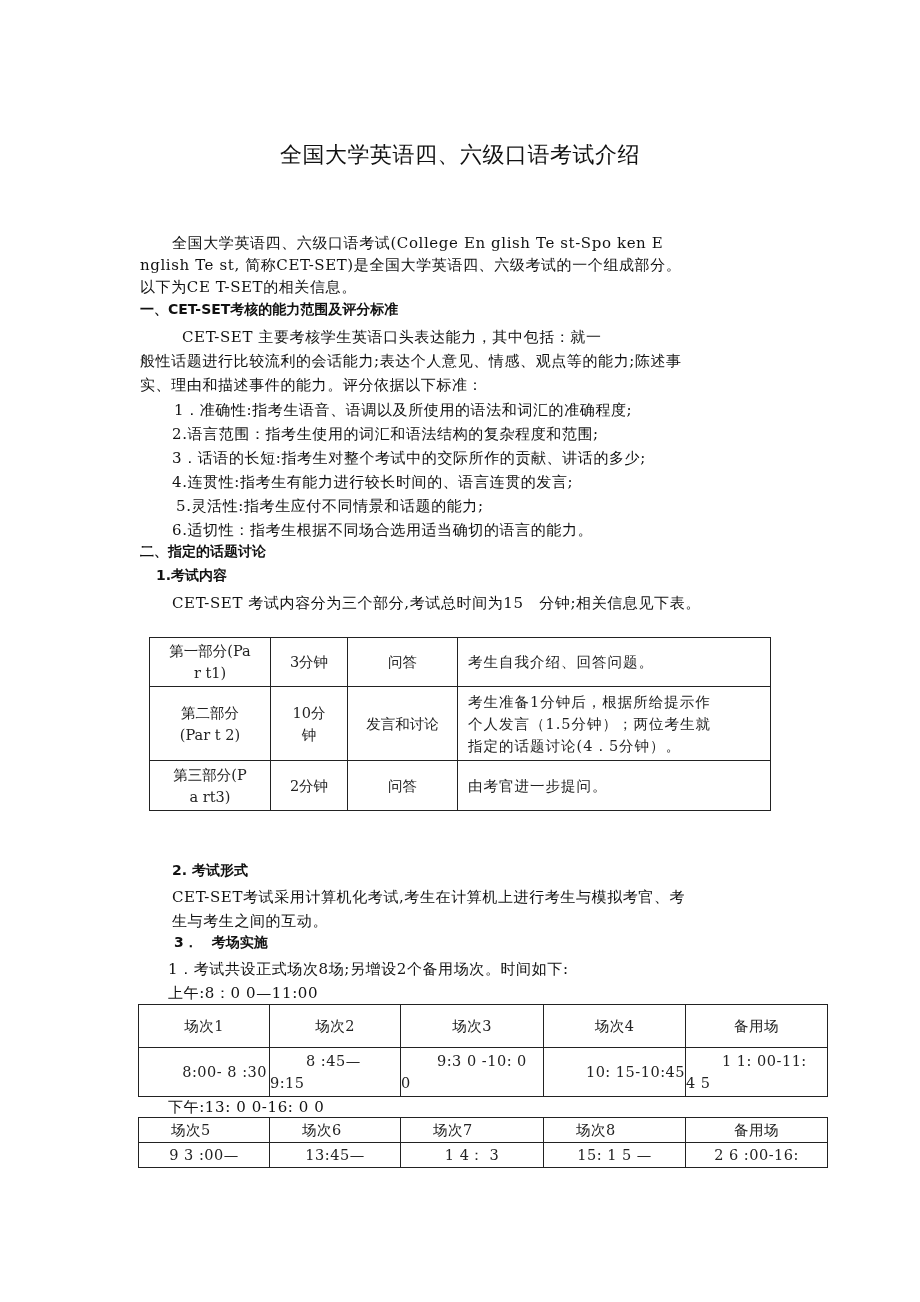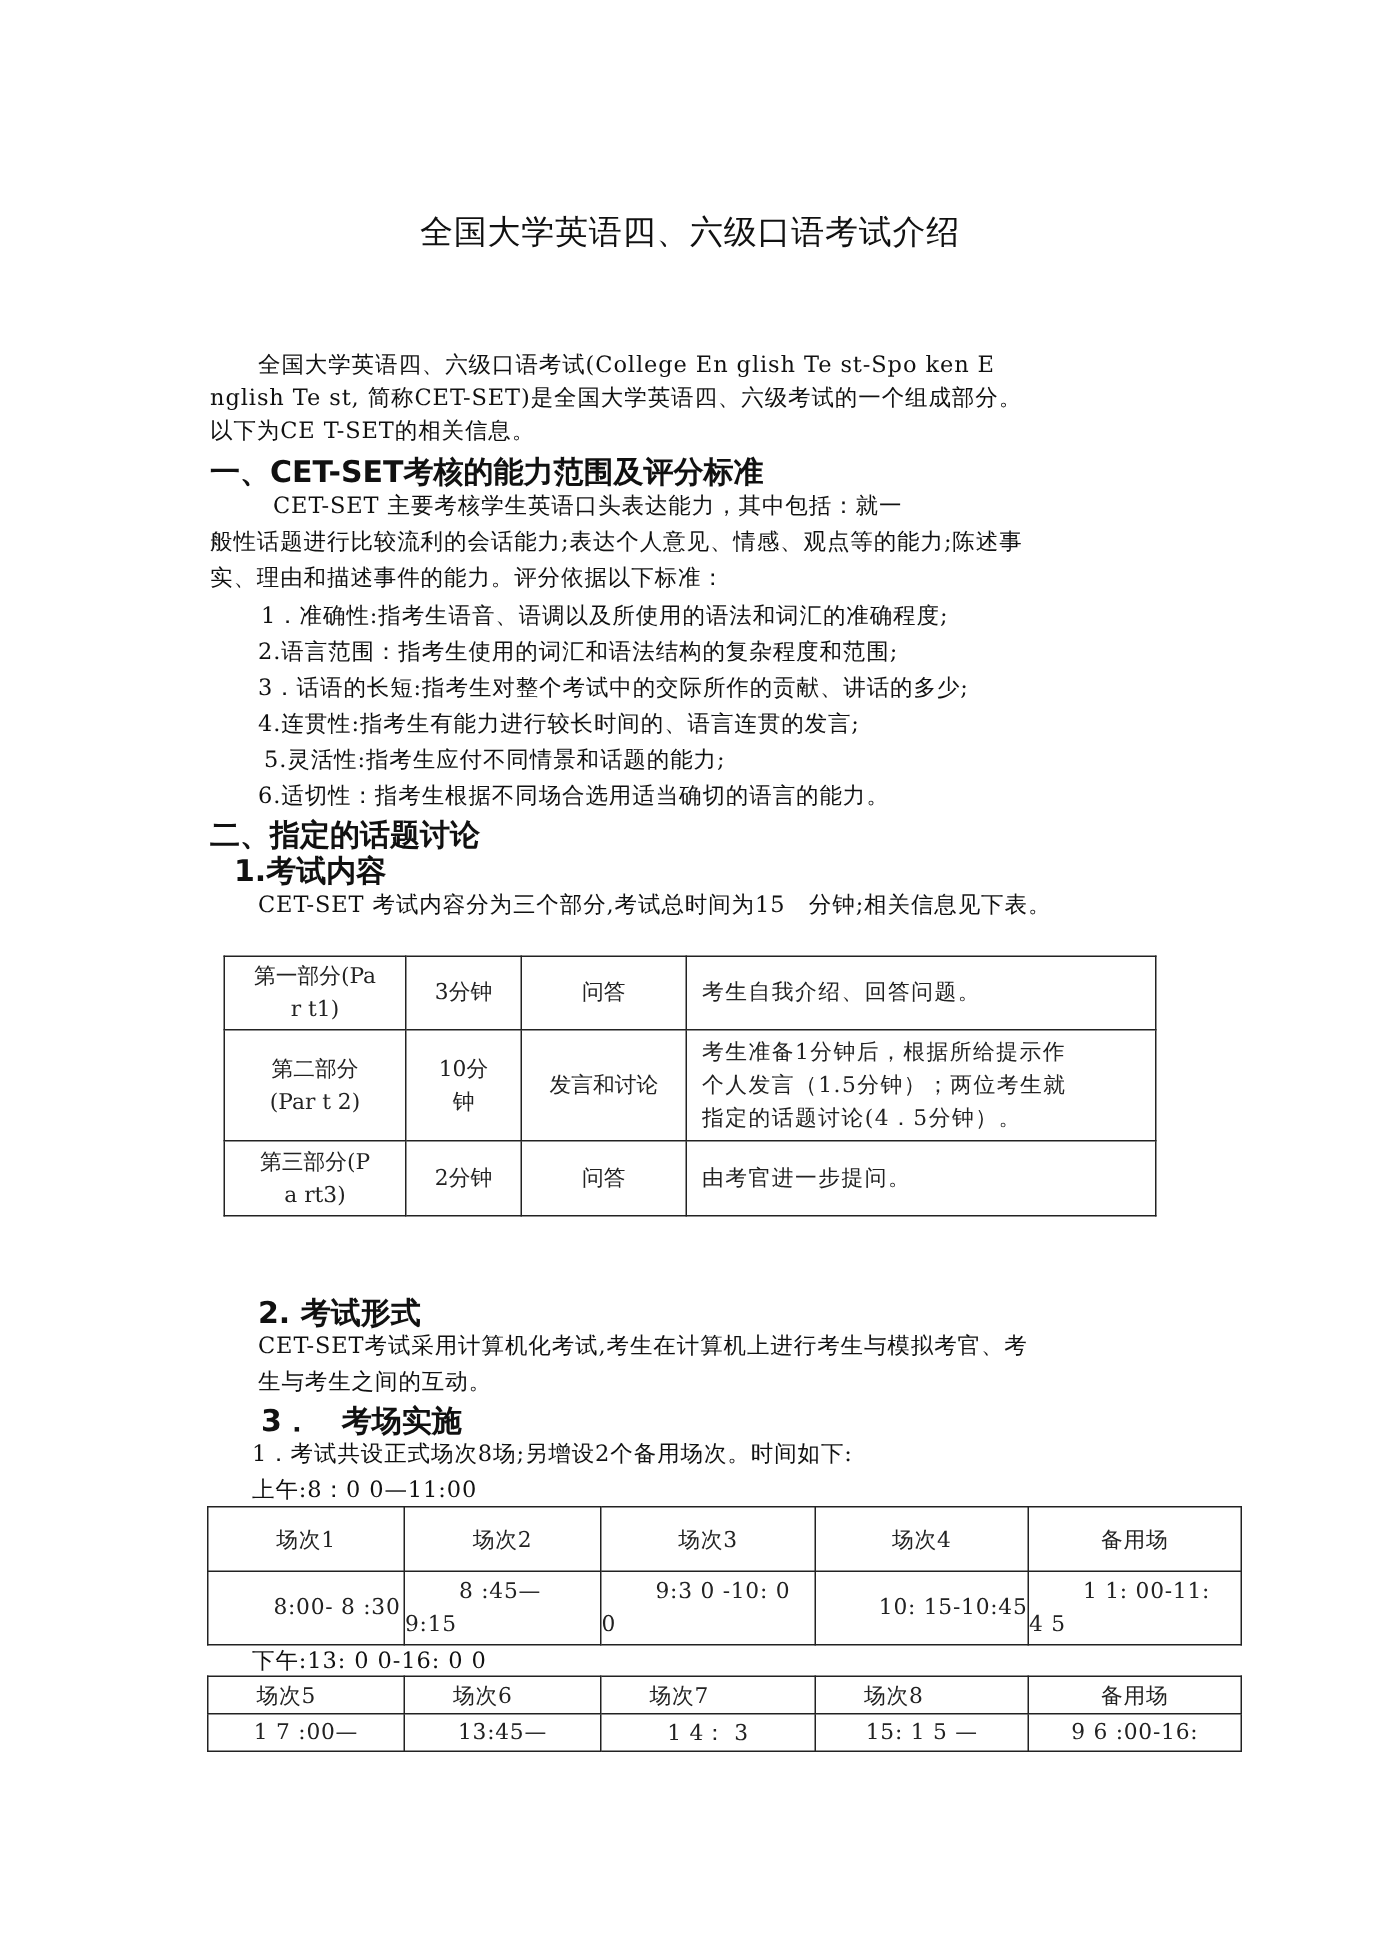--- a/index.html
+++ b/index.html
@@ -3,21 +3,21 @@
 <meta charset="utf-8">
 <style>
   html, body { margin:0; padding:0; background:#ffffff; }
   body { width:920px; height:1302px; position:relative; overflow:hidden;
          font-family:"DejaVu Serif","Liberation Serif",serif; color:#111; }
   .abs { position:absolute; white-space:nowrap; }
   .title { left:0; width:920px; top:140px; text-align:center;
            font-family:"DejaVu Sans","Liberation Sans",sans-serif;
            font-size:22px; font-weight:normal; letter-spacing:0.5px; }
   .p { font-size:15px; line-height:22px; letter-spacing:0.6px; }
-  .h { font-family:"DejaVu Sans","Liberation Sans",sans-serif; font-weight:bold; font-size:20px; }
+  .h { font-family:"DejaVu Sans","Liberation Sans",sans-serif; font-weight:bold; font-size:14px; }
   table { border-collapse:collapse; position:absolute; font-size:14.5px; }
   td, th { border:1.5px solid #222; padding:0 6px; font-weight:normal; color:#222; }
   .t1 th { font-family:"DejaVu Sans","Liberation Sans",sans-serif; font-weight:bold; text-align:center; letter-spacing:8px; height:24px; }
   .t1 td { text-align:center; line-height:22px; }
   .t1 td.desc { text-align:left; padding-left:10px; letter-spacing:1px; }
   .t2 td { text-align:center; letter-spacing:0.5px; }
   .wrapcell { line-height:22px; }
 </style>
 </head>
 <body>
@@ -150,20 +150,20 @@
     </colgroup>
   <tbody>
       <tr style="height:25px;">
     <td style="text-align:left;padding-left:32px;">场次5</td>
     <td style="text-align:left;padding-left:32px;">场次6</td>
     <td style="text-align:left;padding-left:32px;">场次7</td>
     <td style="text-align:left;padding-left:32px;">场次8</td>
     <td>备用场</td>
   </tr>
   <tr style="height:25px;">
-    <td>1 7 :00—</td>
+    <td>9 3 :00—</td>
     <td>13:45—</td>
     <td>1 4： 3</td>
     <td>15: 1 5 —</td>
-    <td>9 6 :00-16:</td>
+    <td>2 6 :00-16:</td>
   </tr>
 </tbody>
   </table>
 
 </body></html>

